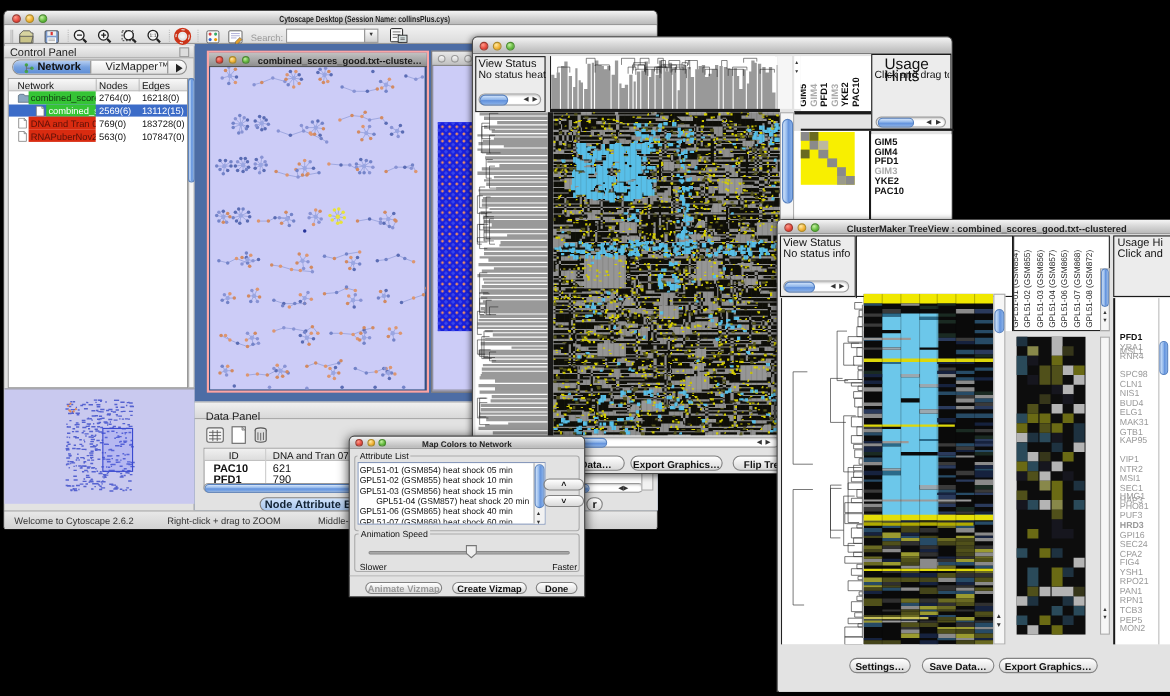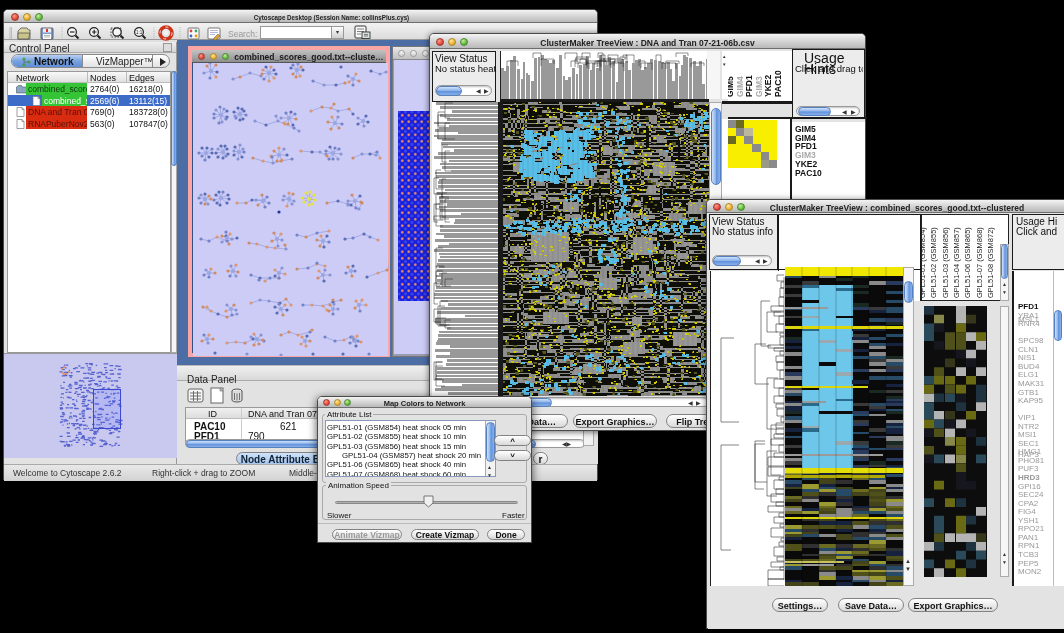--- a/index.html
+++ b/index.html
@@ -171,37 +171,37 @@
             <path d="M45 5v9c0 1.2 2.2 2 5 2s5-0.8 5-2V5" fill="#dcdcdc"></path>
             <path d="M47.5 7v7M50 7.5v7M52.5 7v7" fill="none" stroke-width="0.8"></path>
           </g>
 </svg></div>
       <div class="abs" style="left:8px;top:42px;width:406px;height:38px;background:#fff;border:1px solid #999;">
         <div class="abs" style="left:0;top:0;width:100%;height:11px;background:linear-gradient(#f0f0f0,#ddd);border-bottom:1px solid #bbb;"></div>
         <div class="abs t9" style="left:22px;top:1px;color:#111;">ID</div>
         <div class="abs t9" style="left:62px;top:1px;color:#111;">DNA and Tran 07-21-06…</div>
         <div class="abs" style="left:55px;top:0;width:1px;height:33px;background:#ccc;"></div>
         <div class="abs t10" style="left:8px;top:12.5px;font-weight:bold;color:#111;">PAC10</div>
-        <div class="abs t10" style="left:62px;top:12.5px;color:#111;margin-left:32px;">621</div>
+        <div class="abs t10" style="left:62px;top:12.5px;color:#111;">621</div>
         <div class="abs t10" style="left:8px;top:22.5px;font-weight:bold;color:#111;">PFD1</div>
         <div class="abs t10" style="left:62px;top:22.5px;color:#111;">790</div>
       </div>
       <div class="aqt" style="left:8px;top:74px;width:400px;height:9px;"></div>
       <div class="aqh" style="left:9px;top:74.5px;width:350px;height:8px;"></div>
       <div class="abs arr" style="left:385px;top:74.5px;">◀▶</div>
       <div class="abs" style="left:406px;top:42px;width:11px;height:39px;background:#f2f2f2;border:1px solid #aaa;"></div>
     </div>
     <div class="btn t10" style="left:232px;top:442px;width:112px;height:13px;line-height:13px;background:linear-gradient(#cfe2fa,#a8c6ee);color:#123;">Node Attribute Brows</div>
     <div class="btn t10" style="left:529px;top:442px;width:15px;height:13px;line-height:13px;">r</div>
     <div class="abs" style="left:0;top:454px;width:100%;height:17px;background:linear-gradient(#e8e8e8,#d2d2d2);border-top:1px solid #aaa;"></div>
     <div class="abs" style="left:9px;top:458px;font-size:8.5px;color:#333;text-align:center;">Welcome to Cytoscape 2.6.2</div>
     <div class="abs" style="left:148px;top:458px;font-size:8.5px;color:#333;">Right-click + drag to ZOOM</div>
     <div class="abs" style="left:285px;top:458px;font-size:8.5px;color:#333;">Middle-</div>
   </div>
-<div class="abs" style="left:188px;top:46px;width:202px;height:311px;background:#315083;border:4px solid #fca5a5;">
+<div class="abs" style="left:188px;top:46px;width:202px;height:311px;background:#315083;border:2px solid #fca5a5;">
     <div class="abs" style="left:0;top:0;width:100%;height:13px;background:linear-gradient(#c2c2c2,#8e8e8e);border-bottom:1px solid #555;"></div>
     <div class="abs" style="left:42px;right:2px;top:2px;text-align:center;font-weight:bold;font-size:8.5px;color:#1a1a1a;white-space:nowrap;overflow:hidden;">combined_scores_good.txt--cluste…</div>
     <span class="tl tlr" style="left:6px;top:3px;width:7px;height:7px;"></span>
     <span class="tl tly" style="left:18px;top:3px;width:7px;height:7px;"></span>
     <span class="tl tlg" style="left:30px;top:3px;width:7px;height:7px;"></span>
     <div class="abs" style="left:1px;top:13px;width:195px;height:293px;background:#ccccf7;"><svg width="196" height="293" xmlns="http://www.w3.org/2000/svg">
         <path d="M18 8L24 9M18 8L23 14M18 8L17 15M18 8L11 10M18 8L14 3M18 8L17 0M18 8L23 2M40 16L47 14M47 14L57 10M57 10L68 13M76 10L83 11M76 10L81 15M76 10L76 18M76 10L71 16M76 10L69 11M76 10L70 7M76 10L73 4M76 10L78 4M76 10L81 7M104 7L110 7M104 7L107 13M104 7L103 14M104 7L100 11M104 7L98 5M104 7L100 2M104 7L105 1M104 7L108 4M120 18L131 22M131 22L143 22M143 22L152 20M160 16L166 18M160 16L160 22M160 16L156 19M160 16L155 13M160 16L163 11M178 8L187 11M187 11L193 9M28 52L34 54M28 52L33 56M28 52L29 59M28 52L26 60M28 52L21 55M28 52L21 51M28 52L23 47M28 52L27 44M28 52L31 46M28 52L34 48M47 51L53 52M47 51L50 56M47 51L47 57M47 51L43 55M47 51L42 53M47 51L41 49M47 51L45 45M47 51L49 46M47 51L51 48M62 58L73 62M73 62L85 58M85 58L83 53M85 58L92 61M92 61L101 65M101 65L106 68M96 55L103 56M96 55L100 62M96 55L95 61M96 55L91 60M96 55L88 55M96 55L93 50M96 55L98 49M96 55L102 51M118 48L129 44M129 44L138 45M138 45L141 41M138 45L145 48M145 48L156 46M156 46L160 51M142 60L149 61M142 60L146 65M142 60L138 66M142 60L135 59M142 60L139 54M142 60L145 54M170 58L175 59M170 58L171 63M170 58L165 61M170 58L165 55M170 58L173 53M13 90L19 90M13 90L16 94M13 90L12 97M13 90L9 93M13 90L6 90M13 90L9 85M13 90L14 85M13 90L19 86M30 89L35 91M30 89L33 93M30 89L30 95M30 89L25 94M30 89L23 90M30 89L25 86M30 89L28 83M30 89L32 83M30 89L34 86M46 89L51 89M46 89L49 94M46 89L45 96M46 89L41 92M46 89L41 88M46 89L42 84M46 89L47 82M46 89L50 86M60 95L70 98M70 98L80 100M80 100L79 94M80 100L88 98M88 98L99 96M86 92L94 92M86 92L89 97M86 92L84 98M86 92L78 93M86 92L81 88M86 92L86 85M86 92L91 86M108 88L119 89M119 89L127 89M127 89L134 93M140 90L148 91M140 90L145 96M140 90L140 96M140 90L136 96M140 90L133 91M140 90L133 88M140 90L137 84M140 90L142 85M140 90L146 86M160 95L169 91M169 91L177 91M177 91L183 92M177 91L184 89M184 89L187 95M12 136L18 136M12 136L15 141M12 136L12 141M12 136L8 140M12 136L6 135M12 136L8 132M12 136L12 131M12 136L16 133M28 135L36 136M28 135L34 140M28 135L27 142M28 135L24 140M28 135L21 137M28 135L23 132M28 135L26 129M28 135L30 129M28 135L35 132M44 140L53 140M53 140L59 137M59 137L71 137M70 138L76 140M70 138L72 144M70 138L65 142M70 138L63 137M70 138L69 132M70 138L74 134M96 136L101 138M96 136L99 141M96 136L94 143M96 136L90 137M96 136L91 133M96 136L96 130M96 136L100 131M116 136L122 137M116 136L119 141M116 136L116 142M116 136L111 139M116 136L109 135M116 136L113 130M116 136L117 129M116 136L121 132M134 140L145 138M145 138L155 141M155 141L155 142M155 141L166 146M166 146L169 140M162 138L168 139M162 138L163 145M162 138L158 142M162 138L155 138M162 138L159 132M162 138L167 133M8 176L16 178M16 178L24 174M24 174L34 178M34 178L33 173M34 178L44 175M34 175L39 176M34 175L36 181M34 175L29 179M34 175L29 173M34 175L33 169M34 175L37 171M56 180L64 181M64 181L74 184M74 184L82 185M82 185L93 186M93 186L92 182M84 176L89 177M84 176L85 183M84 176L79 178M84 176L81 170M84 176L88 171M104 172L113 174M113 174L124 170M124 170L136 168M130 178L136 179M130 178L131 184M130 178L127 183M130 178L124 177M130 178L128 173M130 178L134 173M152 176L160 175M160 175L171 171M171 171L177 174M177 174L185 177M16 210L22 210M16 210L16 214M16 210L11 212M16 210L13 207M16 210L18 206M40 208L45 209M40 208L43 213M40 208L37 213M40 208L35 208M40 208L38 203M40 208L43 202M58 212L67 215M67 215L66 217M67 215L77 215M77 215L72 218M77 215L86 215M86 210L92 211M86 210L86 215M86 210L82 213M86 210L82 207M86 210L89 205M104 206L115 205M115 205L124 201M124 201L124 200M124 201L132 203M130 212L137 212M130 212L131 218M130 212L125 215M130 212L126 208M130 212L132 207M158 208L162 208M158 208L159 213M158 208L153 210M158 208L155 204M158 208L160 203M174 214L185 210M185 210L194 207M194 207L197 201M10 244L18 248M18 248L14 244M18 248L25 251M25 251L34 254M34 254L44 251M38 246L43 247M38 246L39 252M38 246L33 248M38 246L34 242M38 246L41 242M58 240L67 237M67 237L76 238M76 238L87 240M87 240L93 236M93 236L98 242M88 246L94 247M88 246L90 252M88 246L84 250M88 246L82 244M88 246L86 241M88 246L92 242M110 242L119 242M119 242L130 243M130 243L134 247M130 243L140 239M140 239L140 237M140 239L148 237M140 246L145 246M140 246L140 251M140 246L136 248M140 246L137 242M140 246L141 241M166 242L173 242M166 242L167 248M166 242L162 245M166 242L163 238M166 242L169 237M14 276L20 276M14 276L15 280M14 276L9 278M14 276L11 272M14 276L16 272M34 280L43 279M43 279L52 280M52 280L60 276M60 276L71 278M64 276L70 277M64 276L66 281M64 276L61 282M64 276L58 274M64 276L61 271M64 276L68 272M88 272L96 269M96 269L105 272M105 272L117 269M117 269L119 267M112 278L117 278M112 278L113 283M112 278L108 281M112 278L109 274M112 278L114 273M132 274L142 278M142 278L151 277M151 277L158 274M158 274L161 277M158 274L165 278M165 278L160 274M162 278L168 279M162 278L163 283M162 278L157 280M162 278L159 274M162 278L164 273" stroke="#8895d5" stroke-width="0.6" fill="none"></path>
         <g fill="#5a6cb4">
           <circle cx="24" cy="9" r="1.6"></circle>
           <circle cx="83" cy="11" r="1.6"></circle>
@@ -627,21 +627,20 @@
 <div class="abs" style="left:392px;top:46px;width:40px;height:311px;background:#9a9ab0;border:1px solid #777;">
     <div class="abs" style="left:0;top:0;width:100%;height:13px;background:linear-gradient(#e8e8e8,#c0c0c0);border-bottom:1px solid #888;"></div>
     <span class="tl tli" style="left:5px;top:3px;width:7px;height:7px;"></span>
     <span class="tl tli" style="left:17px;top:3px;width:7px;height:7px;"></span>
     <span class="tl tli" style="left:29px;top:3px;width:7px;height:7px;"></span>
     <div class="abs" style="left:1px;top:13px;width:37px;height:294px;background:#ccccf7;"></div>
     <div class="abs" style="left:5px;top:64px;width:31px;height:190px;background-color:#1820dd;background-image:radial-gradient(circle,#e88f66 1px,transparent 1.5px),radial-gradient(circle,#3a46e8 1.2px,transparent 1.7px);background-size:6.5px 6.5px,6.5px 6.5px;background-position:1px 1px,4.2px 4.2px;"></div>
   </div>
 <div class="win" style="left:429px;top:33px;width:437px;height:398px;border-radius:5px 5px 0 0;background:#e3e3e3;">
     <div class="tb" style="height:15px;"></div>
-    <div class="tbt" style="top:3.5px;font-size:8.5px;">ClusterMaker TreeView : DNA and Tran 07-21-06b.csv</div>
     <span class="tl tlr" style="left:6px;top:3.5px;width:8px;height:8px;"></span>
     <span class="tl tly" style="left:18px;top:3.5px;width:8px;height:8px;"></span>
     <span class="tl tlg" style="left:30px;top:3.5px;width:8px;height:8px;"></span>
     <div class="pb" style="left:2px;top:17px;width:64px;height:51px;background:#ececec;"></div>
     <div class="abs t10" style="left:5px;top:19px;color:#111;">View Status</div>
     <div class="abs" style="left:5px;top:29px;font-size:9.5px;line-height:11px;color:#111;white-space:nowrap;width:63px;overflow:hidden;">No status heat f</div>
     <div class="aqt" style="left:5px;top:51px;width:57px;height:11px;"></div>
     <div class="aqh" style="left:5.5px;top:51.5px;width:26px;height:10px;"></div>
     <div class="abs arr" style="left:46px;top:53px;">◀</div>
     <div class="abs arr" style="left:54px;top:53px;">▶</div>

